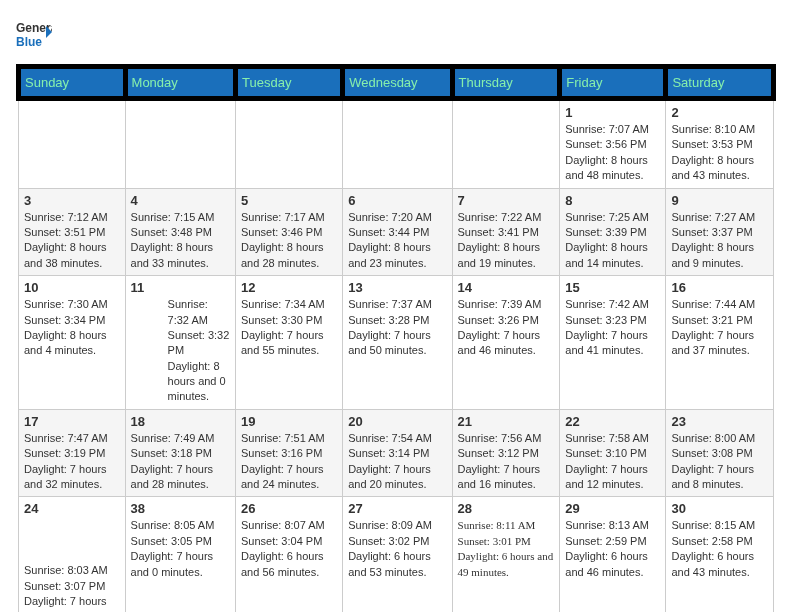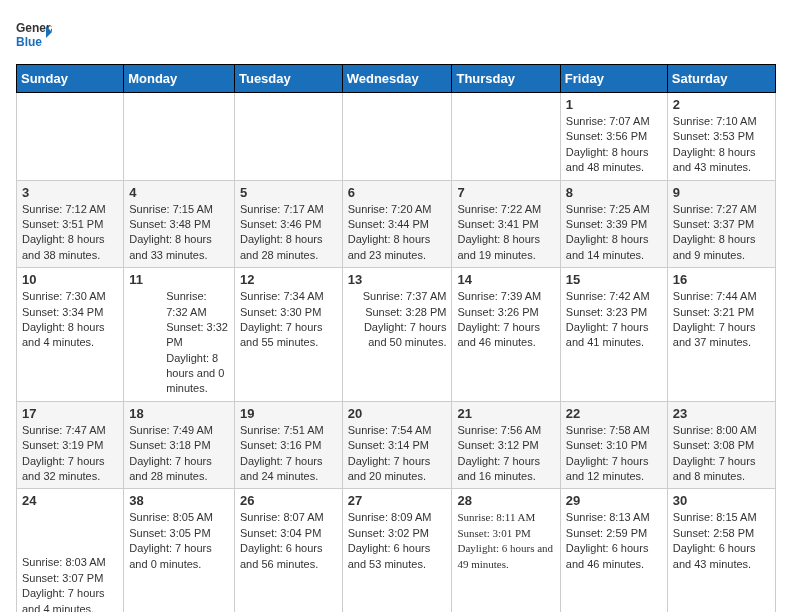--- a/index.html
+++ b/index.html
@@ -33,26 +33,26 @@
       font-size: 15px;
       color: #555;
     }
     .calendar {
       width: 100%;
       border-collapse: collapse;
       font-size: 11px;
     }
     .calendar thead th {
       background-color: #1a6fbb;
-      color: #ffffff;
+      color: #86efac;
       padding: 6px 4px;
       text-align: left;
       font-size: 13px;
-      font-weight: bold;
-      border: 1px solid #000000;
+      font-weight: normal;
+      border: 5px solid #000000;
     }
     .calendar tbody td {
       vertical-align: top;
       border: 1px solid #ccc;
       padding: 4px 5px;
       width: 113px;
       min-height: 80px;
       background: #fff;
     }
     .calendar tbody tr:nth-child(even) td {
@@ -115,21 +115,21 @@
         <td class="empty-cell"></td>
         <td class="empty-cell"></td>
         <td>
           <span class="day-number">1</span>
           <div class="day-info" style="white-space: pre-line;">Sunrise: 7:07 AM
 Sunset: 3:56 PM
 Daylight: 8 hours and 48 minutes.</div>
         </td>
         <td>
           <span class="day-number">2</span>
-          <div class="day-info" style="white-space: pre-line;">Sunrise: 7:10 AM
+          <div class="day-info" style="white-space: pre-line;">Sunrise: 8:10 AM
 Sunset: 3:53 PM
 Daylight: 8 hours and 43 minutes.</div>
         </td>
       </tr>
       <tr>
         <td>
           <span class="day-number">3</span>
           <div class="day-info" style="white-space: pre-line;">Sunrise: 7:12 AM
 Sunset: 3:51 PM
 Daylight: 8 hours and 38 minutes.</div>
@@ -185,21 +185,21 @@
 Daylight: 8 hours and 0 minutes.</div>
         </td>
         <td>
           <span class="day-number">12</span>
           <div class="day-info" style="white-space: pre-line;">Sunrise: 7:34 AM
 Sunset: 3:30 PM
 Daylight: 7 hours and 55 minutes.</div>
         </td>
         <td>
           <span class="day-number">13</span>
-          <div class="day-info" style="white-space: pre-line; text-align: right;">Sunrise: 7:37 AM
+          <div class="day-info" style="white-space: pre-line;">Sunrise: 7:37 AM
 Sunset: 3:28 PM
 Daylight: 7 hours and 50 minutes.</div>
         </td>
         <td>
           <span class="day-number">14</span>
           <div class="day-info" style="white-space: pre-line;">Sunrise: 7:39 AM
 Sunset: 3:26 PM
 Daylight: 7 hours and 46 minutes.</div>
         </td>
         <td>

